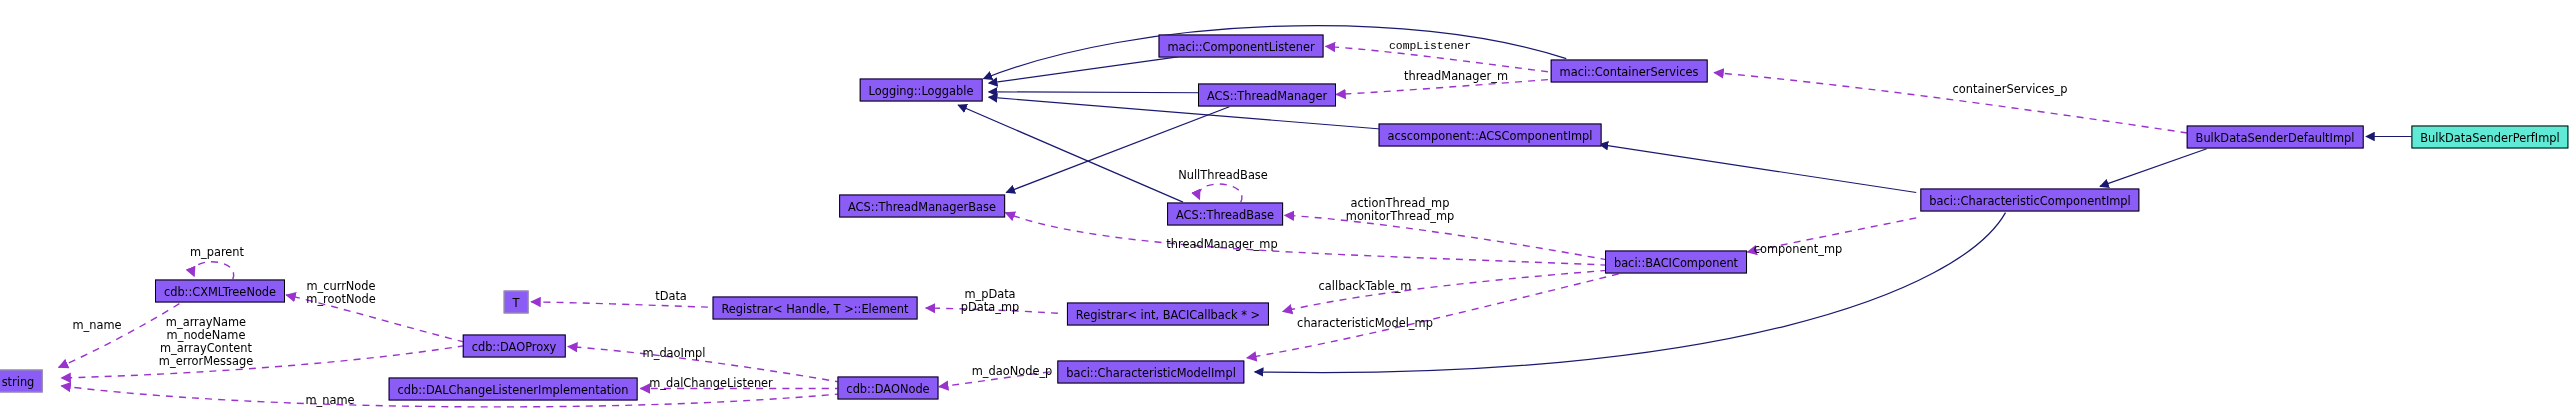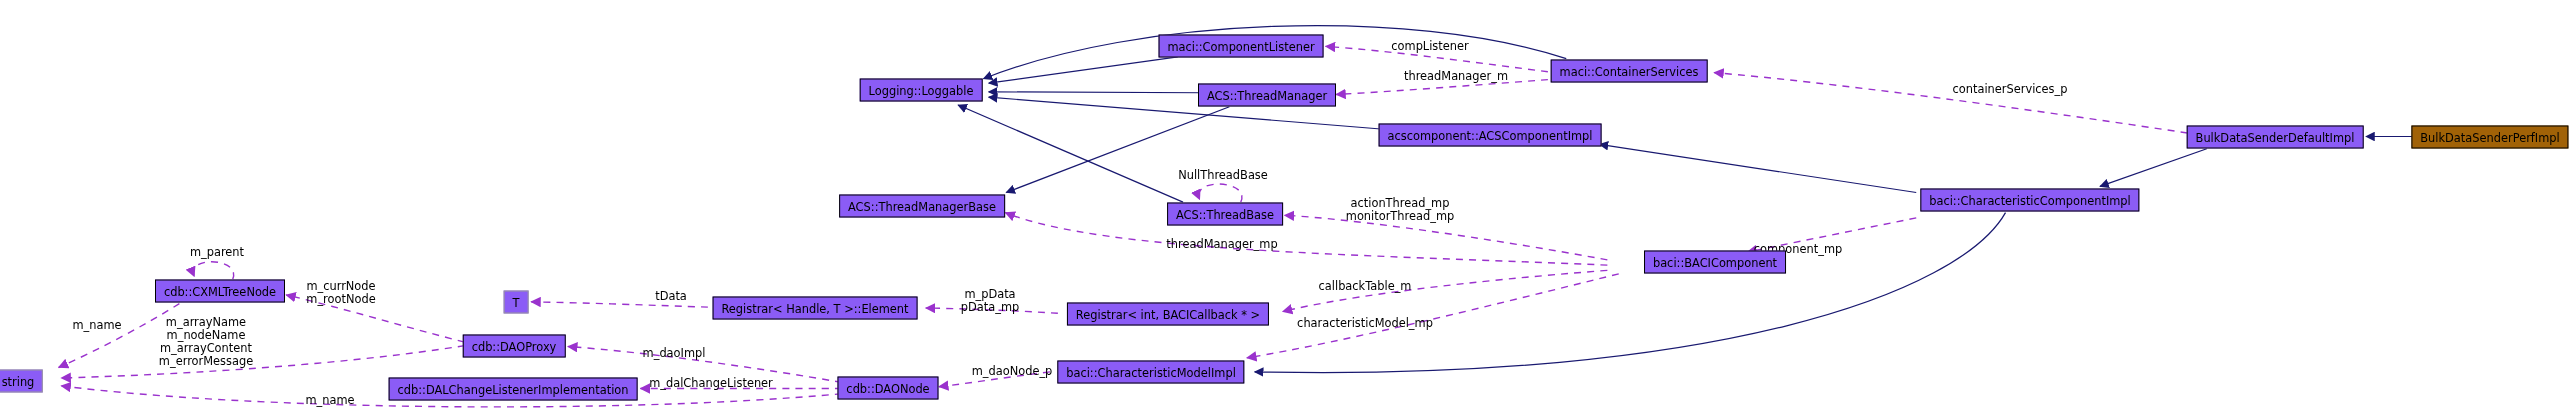--- a/index.html
+++ b/index.html
@@ -1,21 +1,21 @@
 <!DOCTYPE html>
 <html style="font-size:14px"><head>
 <meta charset="utf-8">
 <style>
   html,body{margin:0;padding:0;background:#ffffff;}
   #canvas{position:relative;width:2576px;height:420px;background:#ffffff;overflow:hidden;
           font-family:"DejaVu Sans","Liberation Sans",sans-serif;}
   #edges{position:absolute;left:0;top:0;width:2576px;height:420px;}
   .node{position:absolute;transform:translate(-50%,-50%);background:#8b5cf6;border:0.9px solid #000000;
         color:#000000;font-size:11.4px;line-height:14px;padding:3.5px 7.9px;white-space:nowrap;cursor:pointer;}
-  .node.highlight{background:#a16207;}
+  .node.highlight{background:#5eead4;}
   .node.external{border-color:#999999;}
   .edge-label{position:absolute;transform:translate(-50%,-50%);color:#000000;font-size:11.4px;
               line-height:13px;text-align:center;white-space:nowrap;}
 </style>
 </head>
 <body>
 
 <div id="canvas">
   <svg id="edges" xmlns="http://www.w3.org/2000/svg" viewBox="0 0 2944 480" width="2576" height="420">
       <defs>
@@ -49,21 +49,21 @@
       <path d="M 1850 313 C 1700 350, 1540 390, 1425 409" fill="none" stroke="#9a32cd" stroke-width="1.6" stroke-dasharray="8,7" marker-end="url(#arrow-use)"></path>
       <path d="M 1200 425 C 1150 431, 1115 437, 1073 442" fill="none" stroke="#9a32cd" stroke-width="1.6" stroke-dasharray="8,7" marker-end="url(#arrow-use)"></path>
       <path d="M 962 437 C 870 421, 745 403, 649 396" fill="none" stroke="#9a32cd" stroke-width="1.6" stroke-dasharray="8,7" marker-end="url(#arrow-use)"></path>
       <path d="M 962 444 C 900 444, 810 444, 732 444" fill="none" stroke="#9a32cd" stroke-width="1.6" stroke-dasharray="8,7" marker-end="url(#arrow-use)"></path>
       <path d="M 962 450 C 700 474, 280 468, 70 441" fill="none" stroke="#9a32cd" stroke-width="1.6" stroke-dasharray="8,7" marker-end="url(#arrow-use)"></path>
       <path d="M 531 391 C 460 373, 395 353, 327 337" fill="none" stroke="#9a32cd" stroke-width="1.6" stroke-dasharray="8,7" marker-end="url(#arrow-use)"></path>
       <path d="M 531 395 C 380 419, 180 429, 70 432" fill="none" stroke="#9a32cd" stroke-width="1.6" stroke-dasharray="8,7" marker-end="url(#arrow-use)"></path>
       <path d="M 205 347 C 165 372, 112 400, 67 420" fill="none" stroke="#9a32cd" stroke-width="1.6" stroke-dasharray="8,7" marker-end="url(#arrow-use)"></path>
       <path d="M 266 319 C 276 294, 212 292, 222 316" fill="none" stroke="#9a32cd" stroke-width="1.6" stroke-dasharray="8,7" marker-end="url(#arrow-use)"></path>
     </svg>
-<div class="edge-label" style="left: 1430px; top: 46px;">
+<div class="edge-label" style="left: 1430px; top: 46px; font-family: Liberation Mono, monospace;">
       <div>compListener</div>
     </div>
     <div class="edge-label" style="left: 1456px; top: 76px;">
       <div>threadManager_m</div>
     </div>
     <div class="edge-label" style="left: 2010px; top: 89px;">
       <div>containerServices_p</div>
     </div>
     <div class="edge-label" style="left: 1798px; top: 219px; margin-top: 30px;">
       <div>component_mp</div>
@@ -122,21 +122,21 @@
     <div class="node" style="left: 921px; top: 90px; text-align: center;">Logging::Loggable</div>
     <div class="node" style="left: 1241px; top: 46px;">maci::ComponentListener</div>
     <div class="node" style="left: 1267px; top: 95px;">ACS::ThreadManager</div>
     <div class="node" style="left: 1629px; top: 71px;">maci::ContainerServices</div>
     <div class="node" style="left: 1490px; top: 135px;">acscomponent::ACSComponentImpl</div>
     <div class="node" style="left: 2275px; top: 137px;">BulkDataSenderDefaultImpl</div>
     <div class="node highlight" style="left: 2490px; top: 137px;">BulkDataSenderPerfImpl</div>
     <div class="node" style="left: 2030px; top: 200px;">baci::CharacteristicComponentImpl</div>
     <div class="node" style="left: 1225px; top: 214px;">ACS::ThreadBase</div>
     <div class="node" style="left: 922px; top: 206px;">ACS::ThreadManagerBase</div>
-    <div class="node" style="left: 1676px; top: 262px; margin-left: 39px;">baci::BACIComponent</div>
+    <div class="node" style="left: 1676px; top: 262px;">baci::BACIComponent</div>
     <div class="node" style="left: 815px; top: 308px;">Registrar&lt; Handle, T &gt;::Element</div>
     <div class="node" style="left: 1168px; top: 314px;">Registrar&lt; int, BACICallback * &gt;</div>
     <div class="node external" style="left: 516px; top: 302px;">T</div>
     <div class="node" style="left: 220px; top: 291px;">cdb::CXMLTreeNode</div>
     <div class="node external" style="left: 18px; top: 381px;">string</div>
     <div class="node" style="left: 514px; top: 346px;">cdb::DAOProxy</div>
     <div class="node" style="left: 513px; top: 389px;">cdb::DALChangeListenerImplementation</div>
     <div class="node" style="left: 888px; top: 388px;">cdb::DAONode</div>
     <div class="node" style="left: 1151px; top: 372px;">baci::CharacteristicModelImpl</div>
   </div>

